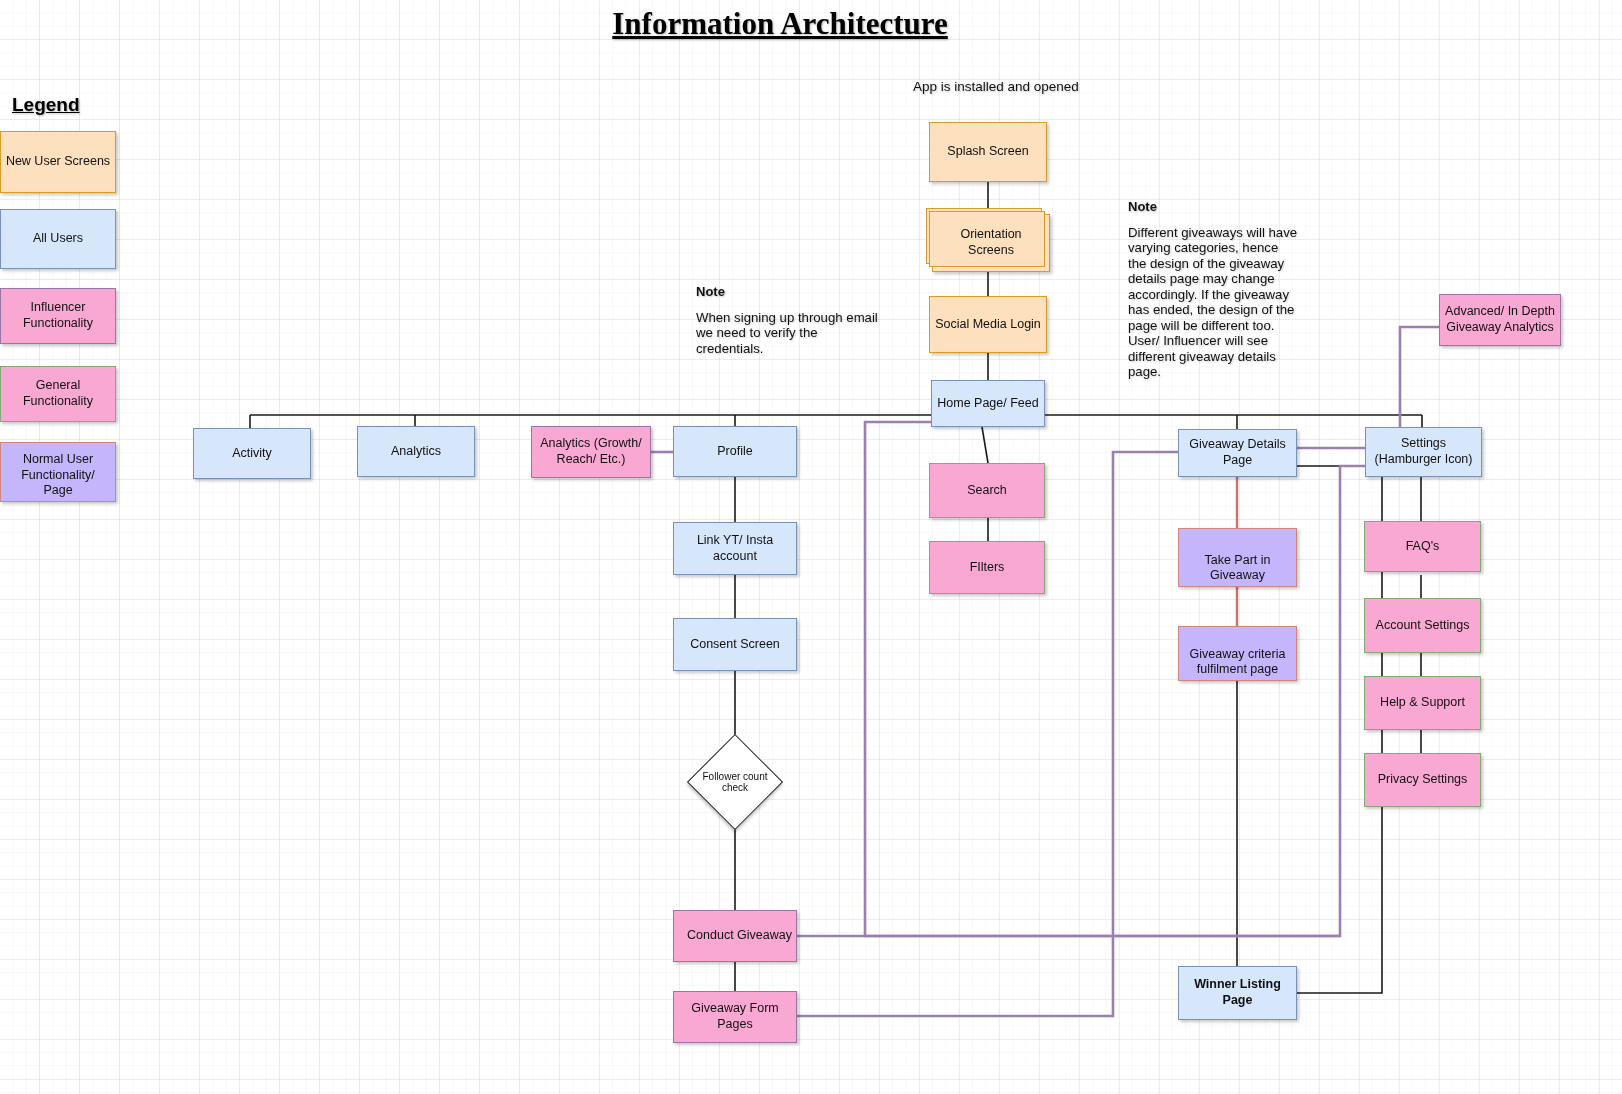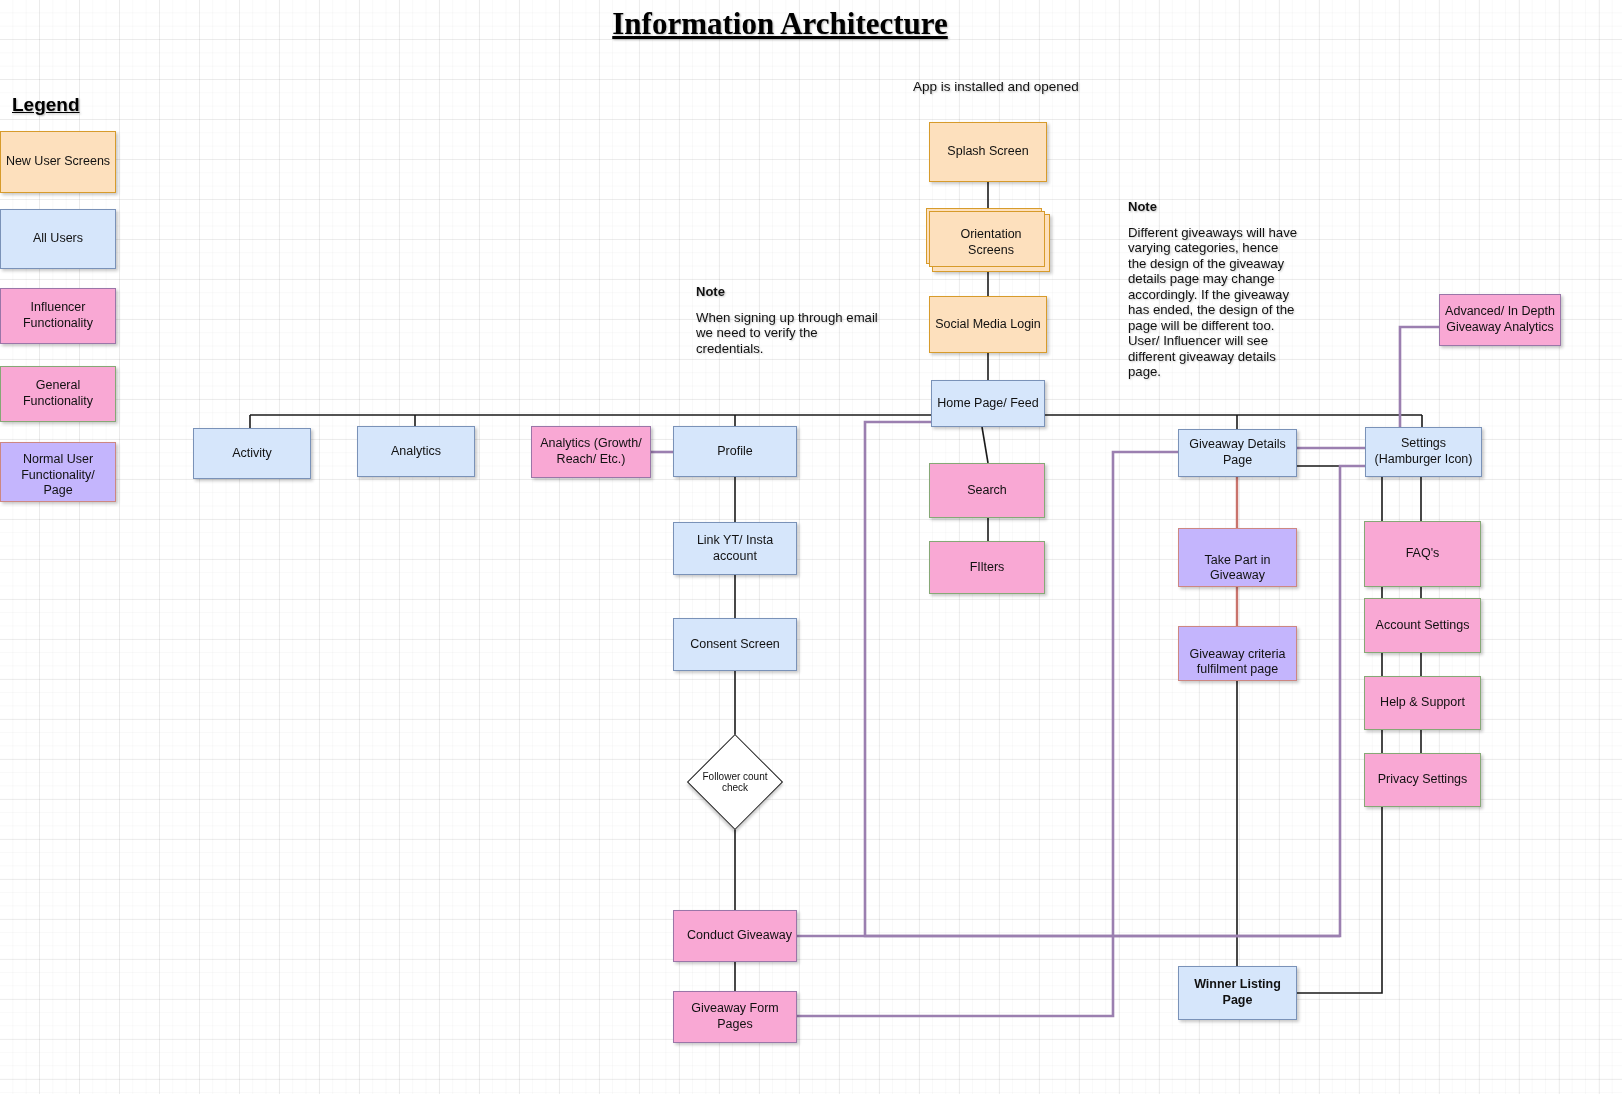--- a/index.html
+++ b/index.html
@@ -242,21 +242,21 @@
   <div class="node n-red" style="left:1178px;top:626px;width:119px;height:55px;">
     <span>Giveaway criteria fulfilment page</span>
   </div>
   <div class="node n-blue" style="left:1178px;top:966px;width:119px;height:54px;font-weight:bold;">
     <span>Winner Listing Page</span>
   </div>
 
   <div class="node n-blue" style="left:1365px;top:427px;width:117px;height:50px;">
     <span>Settings (Hamburger Icon)</span>
   </div>
-  <div class="node n-green" style="left:1364px;top:521px;width:117px;height:66px;">
+  <div class="node n-green" style="left:1364px;top:521px;width:117px;height:51px;">
     <span>FAQ's</span>
   </div>
   <div class="node n-green" style="left:1364px;top:598px;width:117px;height:55px;">
     <span>Account Settings</span>
   </div>
   <div class="node n-green" style="left:1364px;top:676px;width:117px;height:54px;">
     <span>Help &amp; Support</span>
   </div>
   <div class="node n-green" style="left:1364px;top:753px;width:117px;height:54px;">
     <span>Privacy Settings</span>

